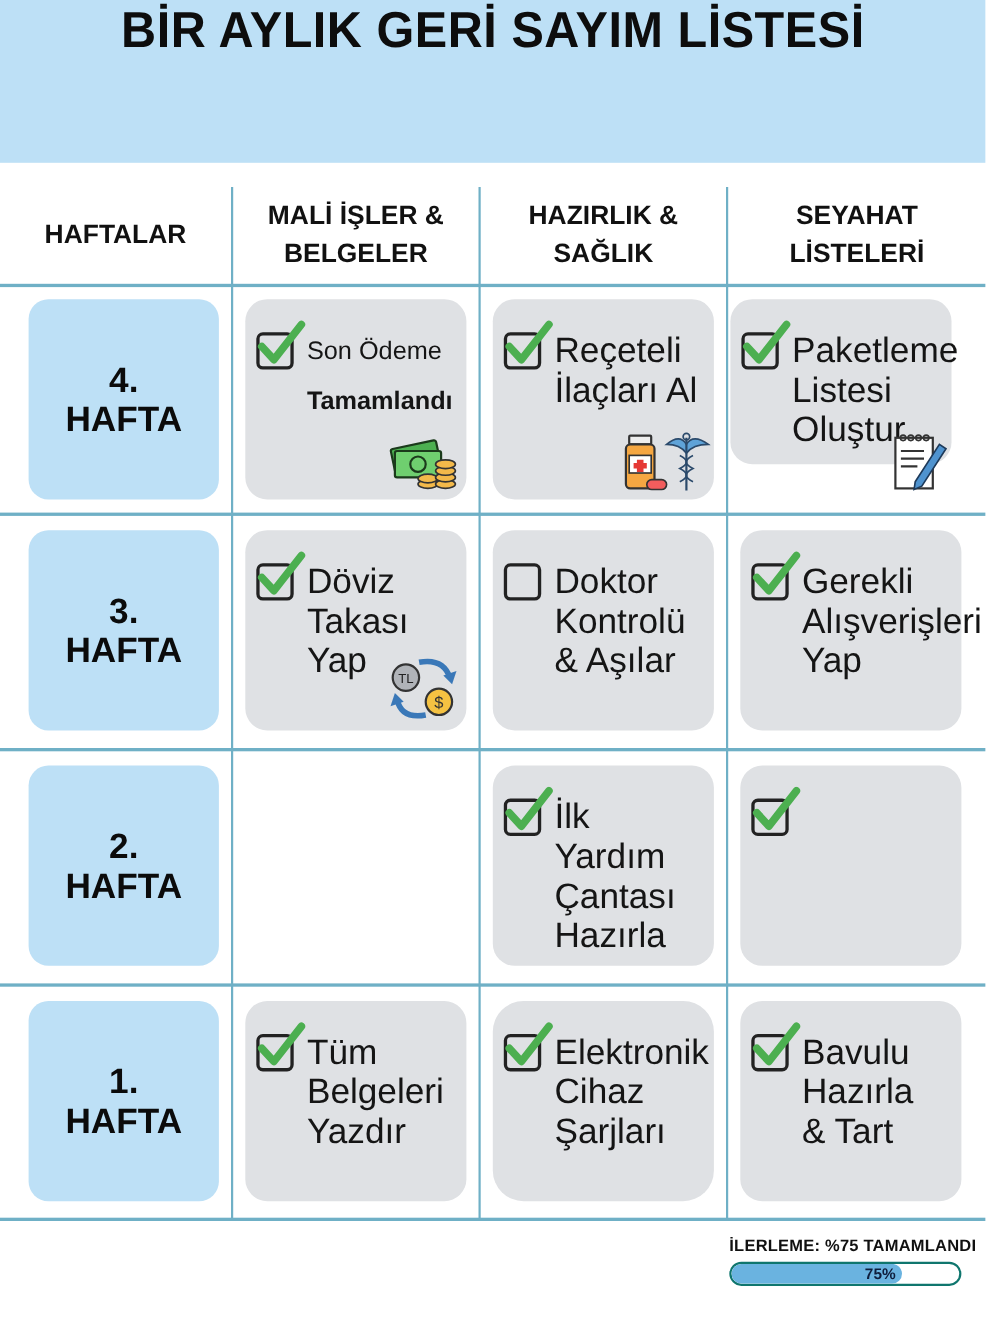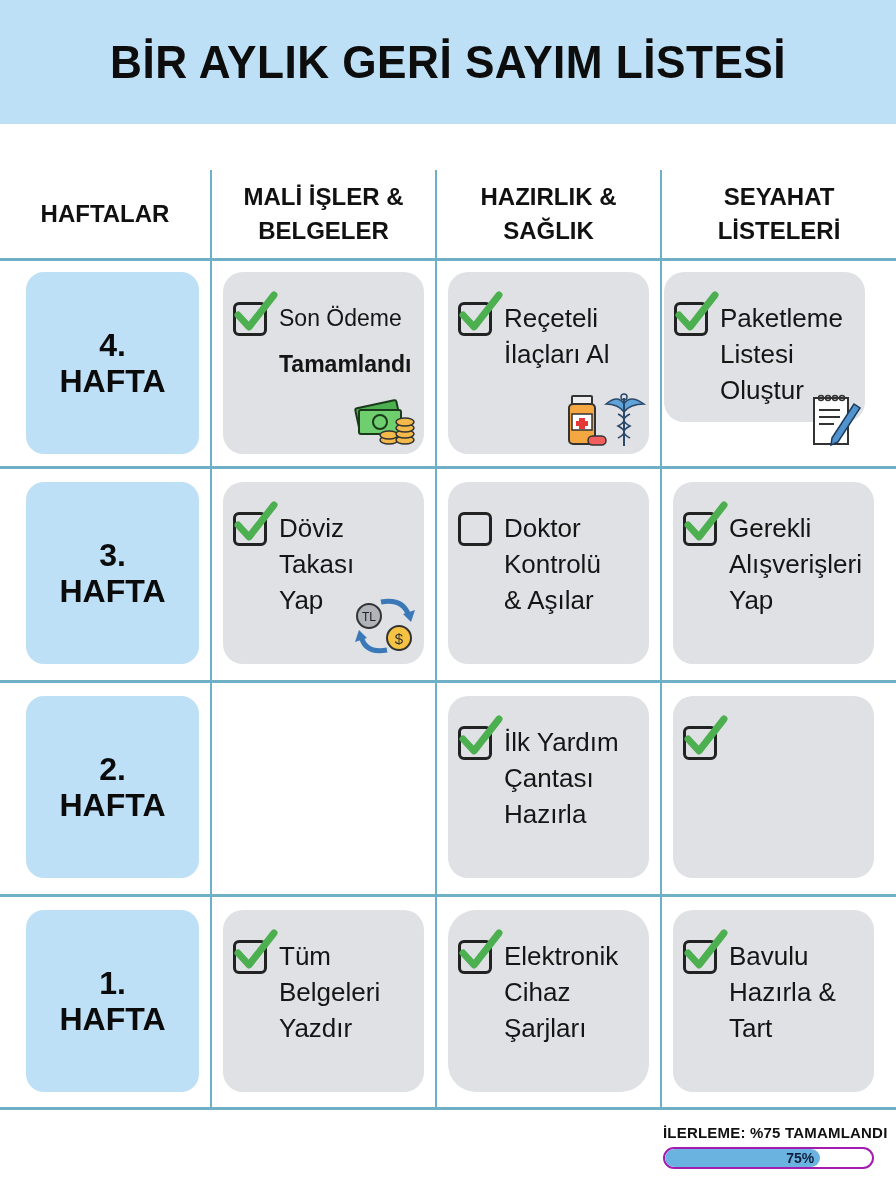--- a/index.html
+++ b/index.html
@@ -1,22 +1,22 @@
 <!DOCTYPE html>
 <html><head>
 <meta charset="utf-8">
 <style>
   * { box-sizing: border-box; margin: 0; padding: 0; }
   html, body { width: 896px; height: 1200px; background: #ffffff; overflow: hidden; }
   body { font-family: "Liberation Sans", "DejaVu Sans", sans-serif; color: #111; position: relative; }
 
   .header {
-    position: absolute; left: 0; top: 0; width: 896px; height: 124px;
+    position: absolute; left: 0; top: 0; width: 896px; height: 148px;
     background: #bde0f6;
-    display: flex; align-items: center; justify-content: center;
+    display: flex; align-items: flex-start; justify-content: center;
   }
   .header h1 {
     font-family: "Liberation Sans", sans-serif;
     font-weight: 700; font-size: 46px; letter-spacing: 0.5px; color: #0d0d0d;
     transform: scaleX(0.96);
   }
 
   .grid { position: absolute; left: 0; top: 170px; width: 896px; height: 940px; }
 
   .vline { position: absolute; width: 2px; background: #6fb0c6; }
@@ -39,28 +39,28 @@
     position: absolute; width: 201px;
     background: #dfe1e4; border-radius: 20px;
   }
   .task .cb {
     position: absolute; left: 10px; top: 30px; width: 34px; height: 34px;
     border: 3px solid #222; border-radius: 6px; background: transparent;
   }
   .task .cb svg { position: absolute; left: -4px; top: -14px; }
   .task .label {
     position: absolute; left: 56px; top: 28px; right: 8px;
-    font-size: 26px; line-height: 36px; color: #151515;
+    font-size: 32px; line-height: 36px; color: #151515;
   }
   .task .icon { position: absolute; }
 
   .progress-wrap { position: absolute; left: 663px; top: 1124px; width: 214px; }
   .progress-label { font-weight: 700; font-size: 15px; letter-spacing: 0.2px; color: #111; white-space: nowrap; }
   .progress-bar {
-    margin-top: 6px; width: 211px; height: 22px; border: 2px solid #a21caf; border-radius: 11px;
+    margin-top: 6px; width: 211px; height: 22px; border: 2px solid #0f766e; border-radius: 11px;
     background: #fff; position: relative; overflow: hidden;
   }
   .progress-fill {
     position: absolute; left: 0; top: 0; bottom: 0; background: #6ab3e0; border-radius: 10px;
     display: flex; align-items: center; justify-content: flex-end; padding-right: 6px;
     font-weight: 700; font-size: 14px; color: #0f1e3c;
   }
 </style>
 </head>
 <body>

